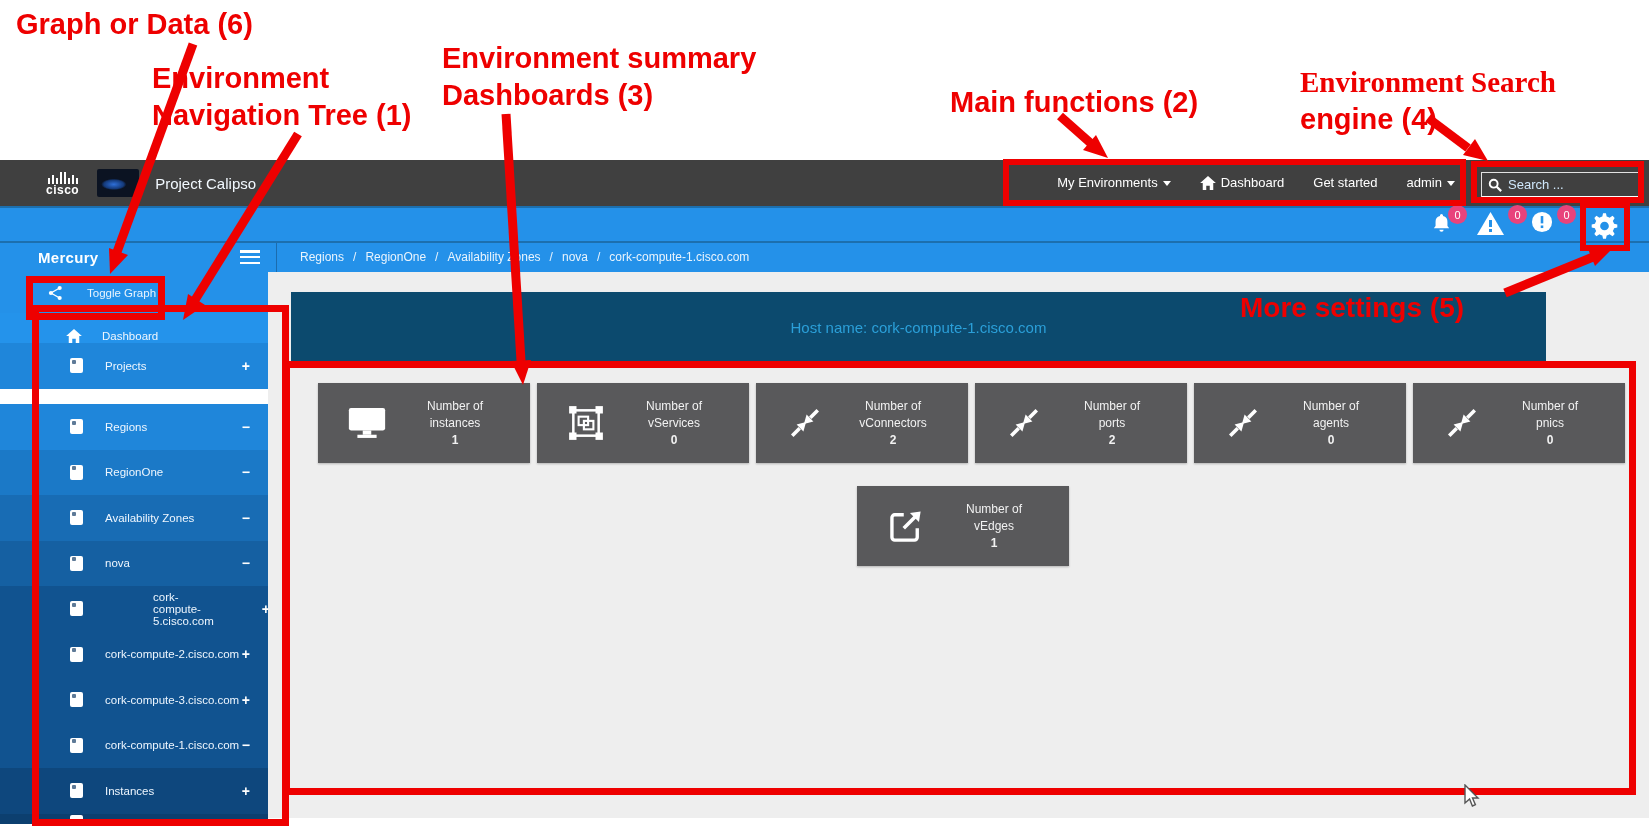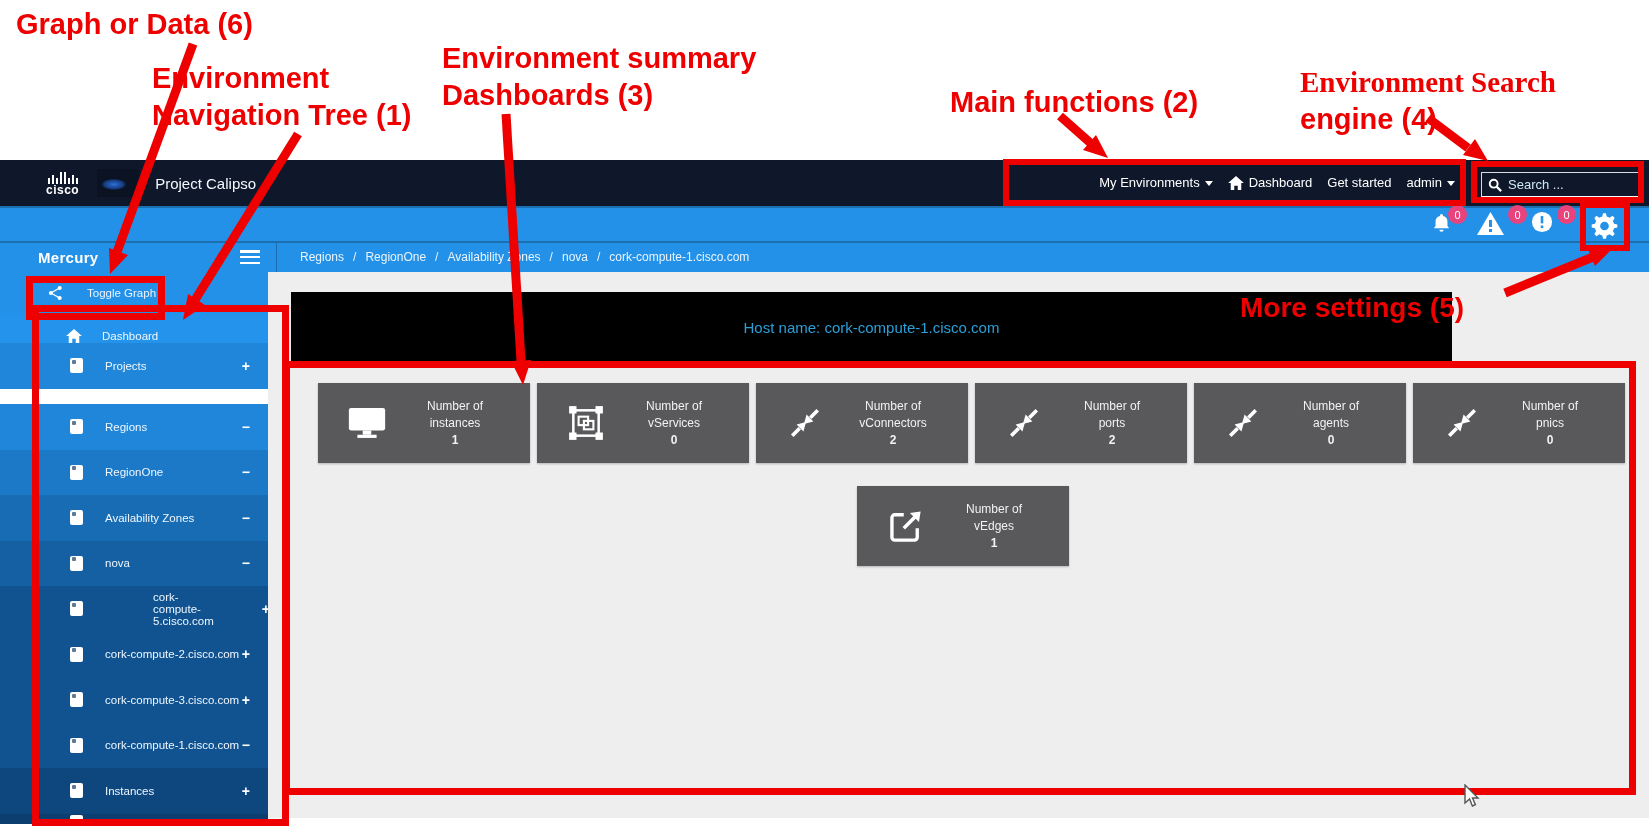--- a/index.html
+++ b/index.html
@@ -1,34 +1,34 @@
 <!DOCTYPE html>
 <html><head>
 <meta charset="utf-8">
 <style>
   html,body{margin:0;padding:0;}
   body{width:1649px;height:838px;position:relative;overflow:hidden;background:#ffffff;
        font-family:"Liberation Sans",sans-serif;-webkit-font-smoothing:antialiased;}
   .abs{position:absolute;}
 
   
-  #navbar{left:0;top:160px;width:1649px;height:46px;background:#0f172a;border-bottom:2px solid #1c6fae;display:flex;align-items:center;}
+  #navbar{left:0;top:160px;width:1649px;height:46px;background:#404040;border-bottom:2px solid #1c6fae;display:flex;align-items:center;}
   #strip{left:0;top:208px;width:1649px;height:33px;background:#2491e9;border-bottom:2px solid #1c6fae;}
   #bar3{left:0;top:243px;width:1649px;height:29px;background:#2491e9;}
   #sidebar-head{left:8px;top:243px;width:268px;height:29px;background:#2491e9;border-right:1px solid rgba(0,0,0,.25);display:flex;align-items:center;}
 
   #cisco-logo{margin-left:46px;display:flex;flex-direction:column;align-items:center;color:#fff;}
   #cisco-bars{display:flex;align-items:flex-end;gap:2px;height:12px;margin-bottom:1px;}
   #cisco-bars i{display:block;width:2px;background:#fff;}
   #cisco-text{font-size:12px;font-weight:bold;letter-spacing:.5px;line-height:10px;}
   #calipso-logo{width:42px;height:28px;margin-left:18px;border-radius:2px;background:#0b1322;
       background-image:radial-gradient(ellipse 18px 8px at 40% 55%, #2e6fd8 0%, #143a7a 55%, transparent 70%);}
   #brand{margin-left:16px;color:#f2f9ff;font-size:15px;}
 
-  #topnav{position:absolute;left:1003px;top:160px;width:462px;height:45px;display:flex;align-items:center;justify-content:flex-end;gap:15px;color:#fff;font-size:13px;padding-right:10px;box-sizing:border-box;}
+  #topnav{position:absolute;left:1003px;top:160px;width:462px;height:45px;display:flex;align-items:center;justify-content:flex-end;gap:29px;color:#fff;font-size:13px;padding-right:10px;box-sizing:border-box;}
   .navitem{display:flex;align-items:center;gap:5px;cursor:pointer;white-space:nowrap;}
   .caret{width:0;height:0;border-left:4px solid transparent;border-right:4px solid transparent;border-top:5px solid #fff;margin-top:2px;}
 
   #searchbox{left:1481px;top:172px;width:152px;height:23px;border:1px solid rgba(255,255,255,.85);border-bottom:2px solid #fff;display:flex;align-items:center;padding-left:6px;}
   #search-ph{color:#cfe7fb;font-size:13px;margin-left:6px;}
 
   
   .nicon{position:absolute;top:211px;}
   .badge{position:absolute;top:205px;width:19px;height:19px;border-radius:50%;background:#e8437c;color:#fff;font-size:11px;display:flex;align-items:center;justify-content:center;}
 
@@ -54,21 +54,21 @@
   .tr7{top:318.5px;background:#115390;}
   .tr8{top:364px;background:#115390;}
   .tr9{top:409.5px;background:#115390;}
   .tr10{top:455px;background:#0e477d;}
   .tr11{top:500.5px;height:10.5px;background:#0c3f6f;}
   .tr0 .home-ic{margin-left:66px;flex:none;}
   .tr0 .lbl{margin-left:20px;}
 
   
   #main-bg{left:268px;top:272px;width:1381px;height:546px;background:#eeeeee;}
-  #host-panel{left:291px;top:292px;width:1161px;height:70px;background:#000000;display:flex;align-items:center;justify-content:center;}
+  #host-panel{left:291px;top:292px;width:1255px;height:70px;background:#0c4a6e;display:flex;align-items:center;justify-content:center;}
   #host-title{color:#2b9fd8;font-size:15px;}
   #breadcrumb{position:absolute;left:300px;top:250px;color:#e9f4fd;font-size:12px;display:flex;gap:9px;}
   #breadcrumb span{white-space:nowrap;}
 
   .tile{position:absolute;width:212px;height:80px;background:#59595b;box-shadow:0 1px 2px rgba(0,0,0,.25);display:flex;align-items:center;cursor:pointer;}
   .tile .ticon{width:46px;margin-left:26px;flex:none;display:flex;align-items:center;justify-content:center;}
   .tile .ttxt{flex:1;display:flex;flex-direction:column;align-items:center;color:#f2f2f2;font-size:12px;line-height:17px;margin-right:10px;}
   .tile .ttxt b{font-weight:bold;}
   .tp0{left:318px;top:383px;} .tp1{left:537px;top:383px;} .tp2{left:756px;top:383px;}
   .tp3{left:975px;top:383px;} .tp4{left:1194px;top:383px;} .tp5{left:1413px;top:383px;}

